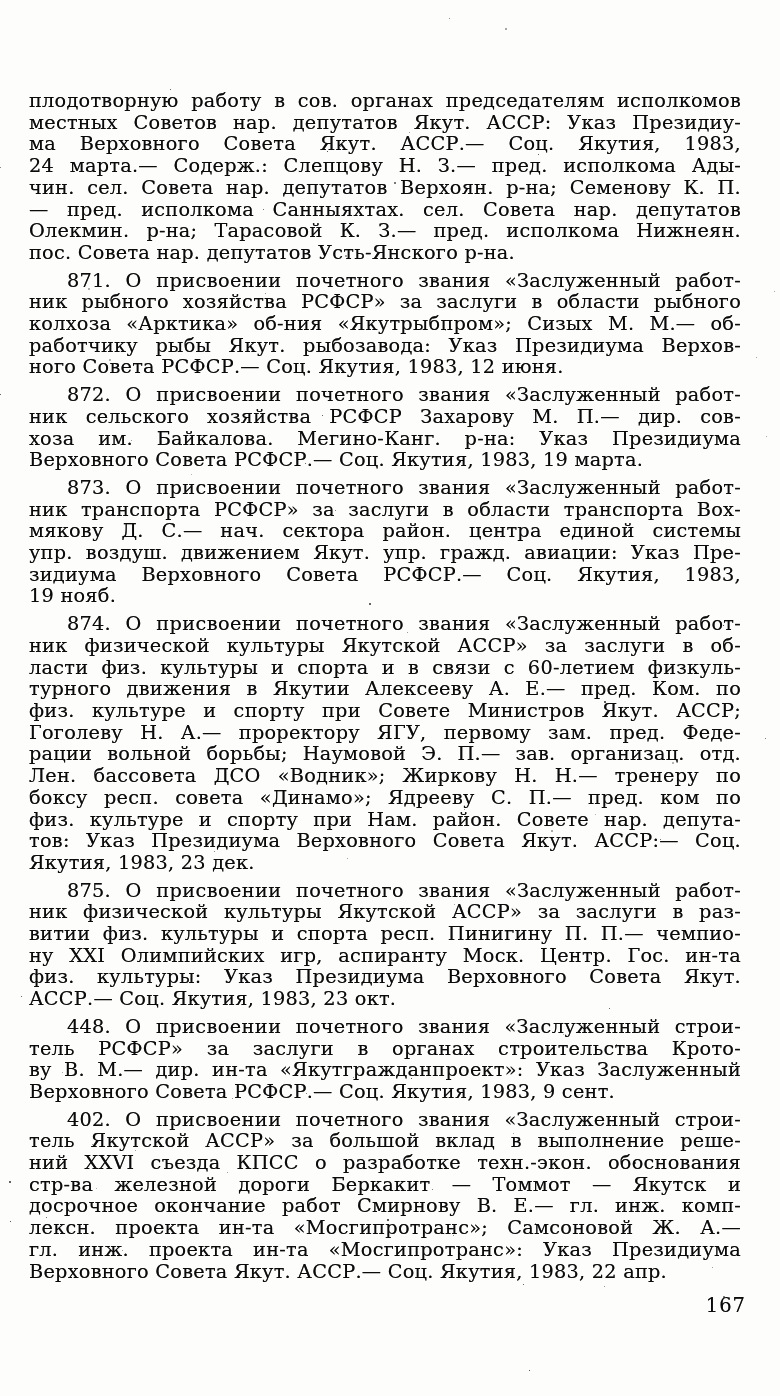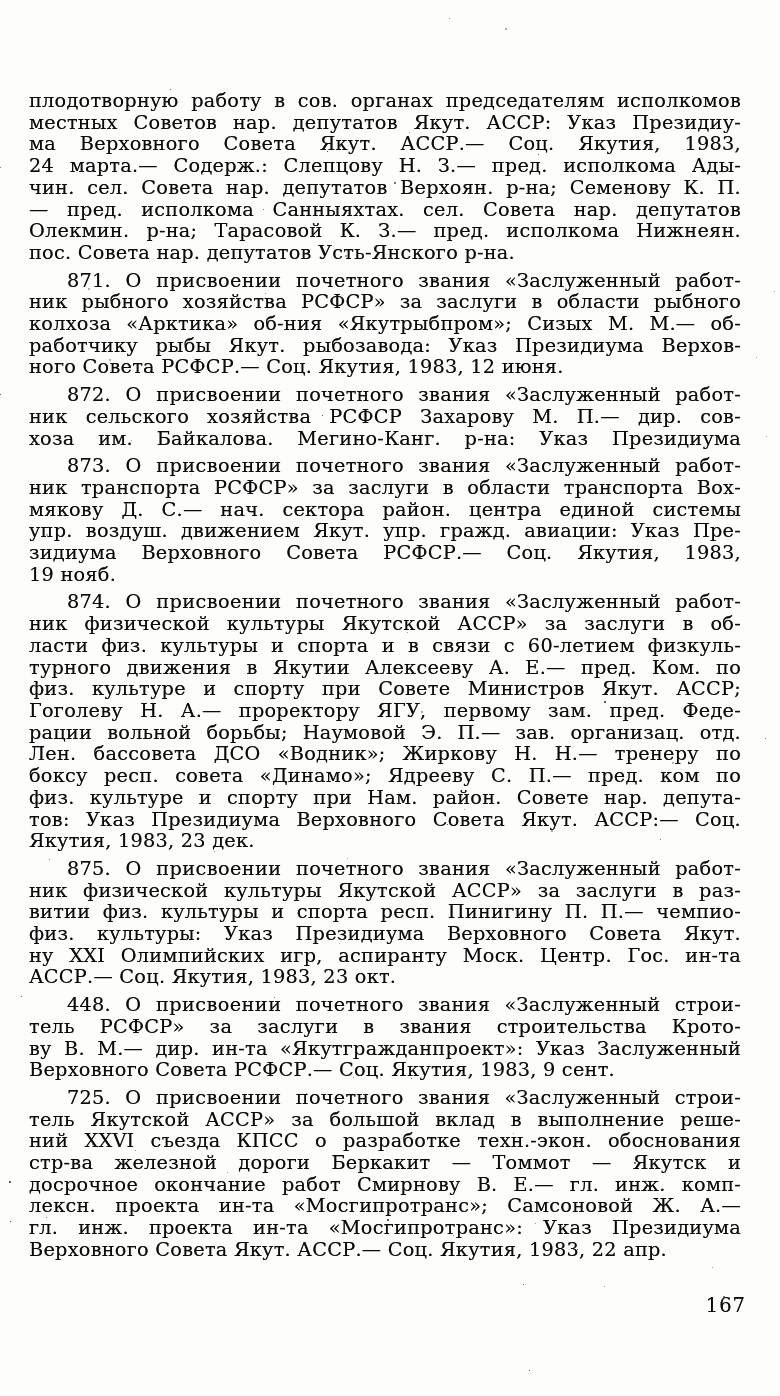--- a/index.html
+++ b/index.html
@@ -146,20 +146,21 @@
         <div class="line indent"><span>871.</span> <b class="entry-bold">О присвоении</b> <span>почетного звания «Заслуженный работ-</span></div>
         <div class="line">ник рыбного хозяйства РСФСР» за заслуги в области рыбного</div>
         <div class="line">колхоза «Арктика» об-ния «Якутрыбпром»; Сизых М. М.— об-</div>
         <div class="line">работчику рыбы Якут. рыбозавода: Указ Президиума Верхов-</div>
         <div class="line last">ного Совета РСФСР.— Соц. Якутия, 1983, 12 июня.</div>
       </div>
       <div class="para">
         <div class="line indent"><span>872.</span> <b class="entry-bold">О присвоении</b> <span>почетного звания «Заслуженный работ-</span></div>
         <div class="line">ник сельского хозяйства РСФСР Захарову М. П.— дир. сов-</div>
         <div class="line">хоза им. Байкалова. Мегино-Канг. р-на: Указ Президиума</div>
+        <div class="line last">Верховного Совета РСФСР.— Соц. Якутия, 1983, 19 марта.</div>
       </div>
       <div class="para">
         <div class="line indent"><span>873.</span> <b class="entry-bold">О присвоении</b> <span>почетного звания «Заслуженный работ-</span></div>
         <div class="line">ник транспорта РСФСР» за заслуги в области транспорта Вох-</div>
         <div class="line">мякову Д. С.— нач. сектора район. центра единой системы</div>
         <div class="line">упр. воздуш. движением Якут. упр. гражд. авиации: Указ Пре-</div>
         <div class="line">зидиума Верховного Совета РСФСР.— Соц. Якутия, 1983,</div>
         <div class="line last">19 нояб.</div>
       </div>
       <div class="para">
@@ -173,32 +174,32 @@
         <div class="line">Лен. бассовета ДСО «Водник»; Жиркову Н. Н.— тренеру по</div>
         <div class="line">боксу респ. совета «Динамо»; Ядрееву С. П.— пред. ком по</div>
         <div class="line">физ. культуре и спорту при Нам. район. Совете нар. депута-</div>
         <div class="line">тов: Указ Президиума Верховного Совета Якут. АССР:— Соц.</div>
         <div class="line last">Якутия, 1983, 23 дек.</div>
       </div>
       <div class="para">
         <div class="line indent"><span>875.</span> <b class="entry-bold">О присвоении</b> <span>почетного звания «Заслуженный работ-</span></div>
         <div class="line">ник физической культуры Якутской АССР» за заслуги в раз-</div>
         <div class="line">витии физ. культуры и спорта респ. Пинигину П. П.— чемпио-</div>
+        <div class="line">ну XXI Олимпийских игр, аспиранту Моск. Центр. Гос. ин-та</div>
         <div class="line">физ. культуры: Указ Президиума Верховного Совета Якут.</div>
-        <div class="line">ну XXI Олимпийских игр, аспиранту Моск. Центр. Гос. ин-та</div>
         <div class="line last">АССР.— Соц. Якутия, 1983, 23 окт.</div>
       </div>
       <div class="para">
         <div class="line indent"><span>448.</span> <b class="entry-bold">О присвоении</b> <span>почетного звания «Заслуженный строи-</span></div>
-        <div class="line">тель РСФСР» за заслуги в звания строительства Крото-</div>
+        <div class="line">тель РСФСР» за заслуги в органах строительства Крото-</div>
         <div class="line">ву В. М.— дир. ин-та «Якутгражданпроект»: Указ Заслуженный</div>
         <div class="line last">Верховного Совета РСФСР.— Соц. Якутия, 1983, 9 сент.</div>
       </div>
       <div class="para">
-        <div class="line indent"><span>725.</span> <b class="entry-bold">О присвоении</b> <span>почетного звания «Заслуженный строи-</span></div>
+        <div class="line indent"><span>402.</span> <b class="entry-bold">О присвоении</b> <span>почетного звания «Заслуженный строи-</span></div>
         <div class="line">тель Якутской АССР» за большой вклад в выполнение реше-</div>
         <div class="line">ний XXVI съезда КПСС о разработке техн.-экон. обоснования</div>
         <div class="line">стр-ва железной дороги Беркакит — Томмот — Якутск и</div>
         <div class="line">досрочное окончание работ Смирнову В. Е.— гл. инж. комп-</div>
         <div class="line">лексн. проекта ин-та «Мосгипротранс»; Самсоновой Ж. А.—</div>
         <div class="line">гл. инж. проекта ин-та «Мосгипротранс»: Указ Президиума</div>
         <div class="line last">Верховного Совета Якут. АССР.— Соц. Якутия, 1983, 22 апр.</div>
       </div>
     </div>
   <div class="page-number">167</div>

